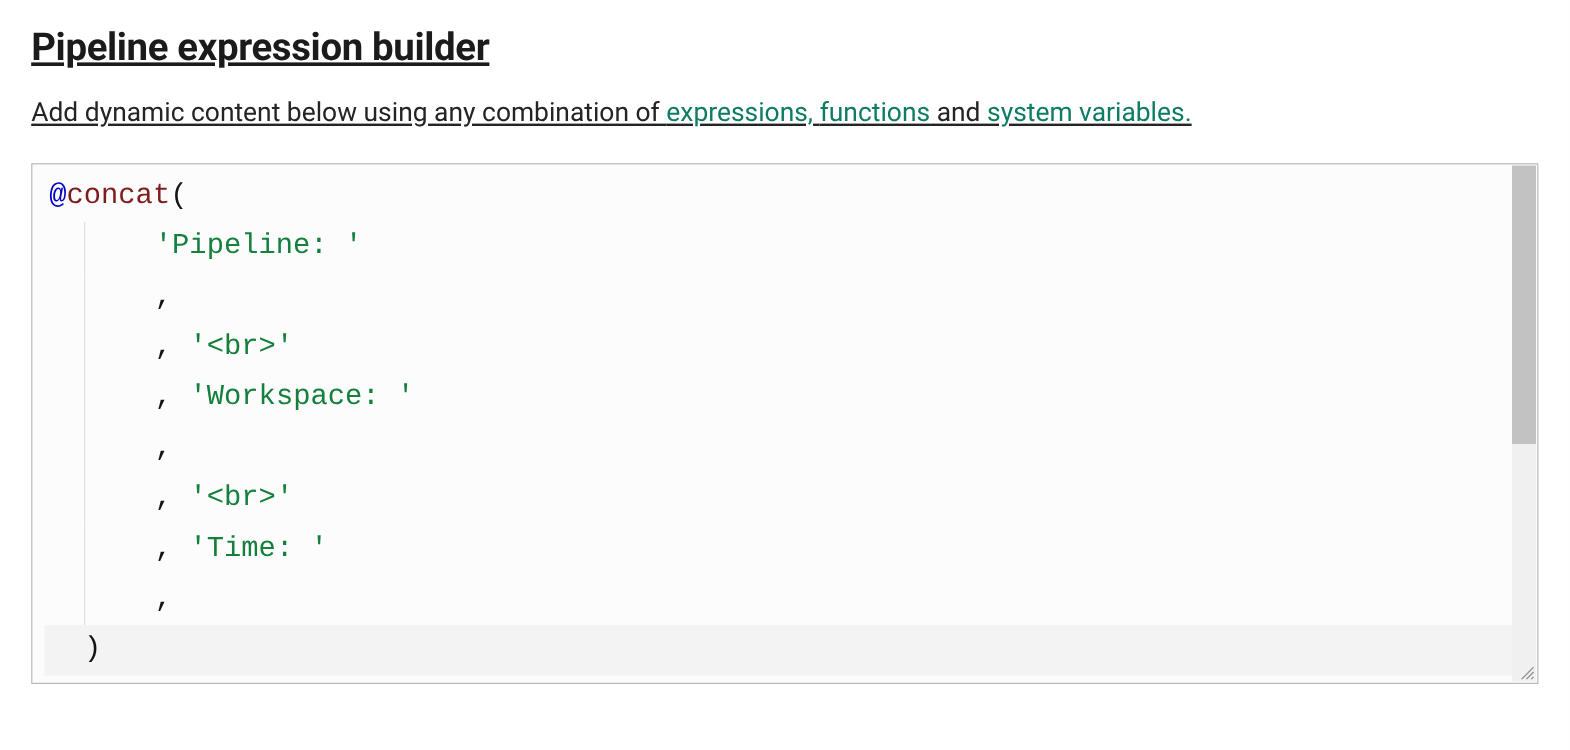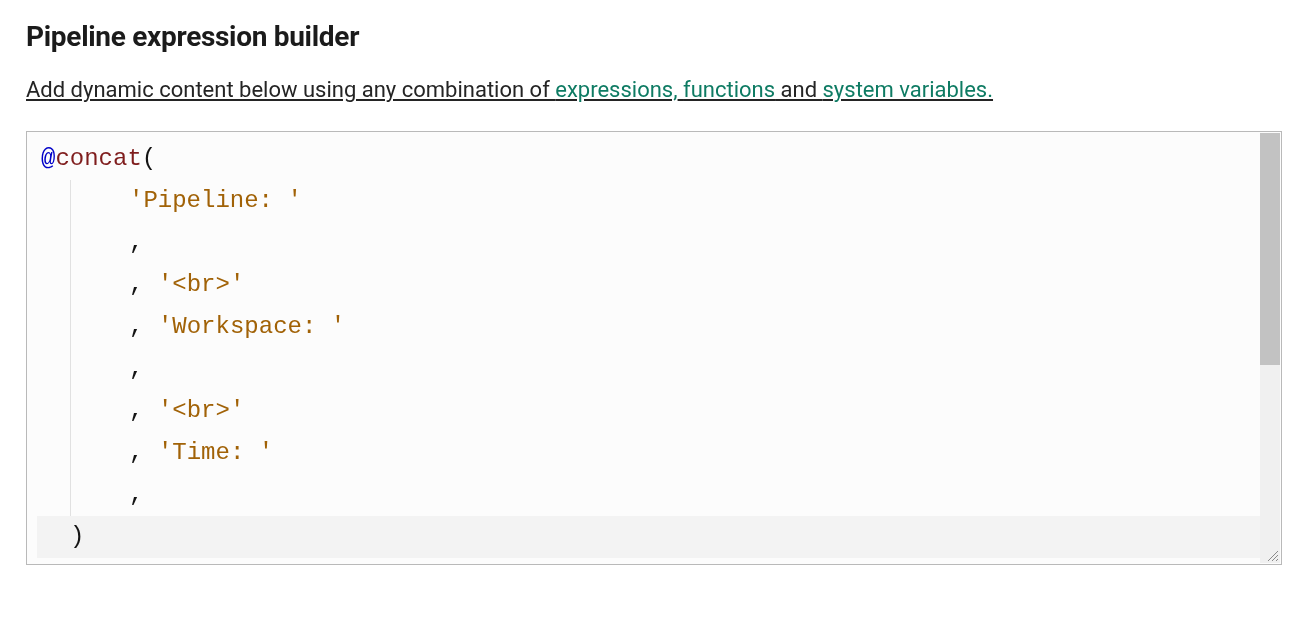--- a/index.html
+++ b/index.html
@@ -5,25 +5,26 @@
   * { box-sizing: border-box; }
   body {
     margin: 0;
     padding: 20px 26px;
     font-family: "Segoe UI", -apple-system, BlinkMacSystemFont, Roboto, Helvetica, Arial, sans-serif;
     color: #242424;
     background: #ffffff;
     width: 1308px;
   }
   h1.title {
-    font-size: 28px;
+    font-size: 32px;
     font-weight: 700;
     margin: 0 0 22px 0;
     letter-spacing: -0.3px;
     color: #1b1b1b;
+    text-decoration: underline;
   }
   p.desc {
     font-size: 22px;
     margin: 0 0 26px 0;
     color: #242424;
     line-height: 1.35;
     text-decoration: underline;
   }
   p.desc a {
     color: #0e7b63;
@@ -63,21 +64,21 @@
     display: inline-block;
     border-left: 1px solid #e1e1e1;
     height: 42px;
     vertical-align: top;
     margin-left: 0;
   }
 
   .tok-at    { color: #0000c8; }
   .tok-fn    { color: #7f1d1d; }
   .tok-paren { color: #141414; }
-  .tok-str   { color: #a16207; }
+  .tok-str   { color: #15803d; }
   .tok-comma { color: #141414; }
   .gap { display:inline-block; }
 
   .scrollbar-track {
     position: absolute;
     top: 1px;
     right: 1px;
     width: 20px;
     bottom: 1px;
     background: #f0f0f0;

